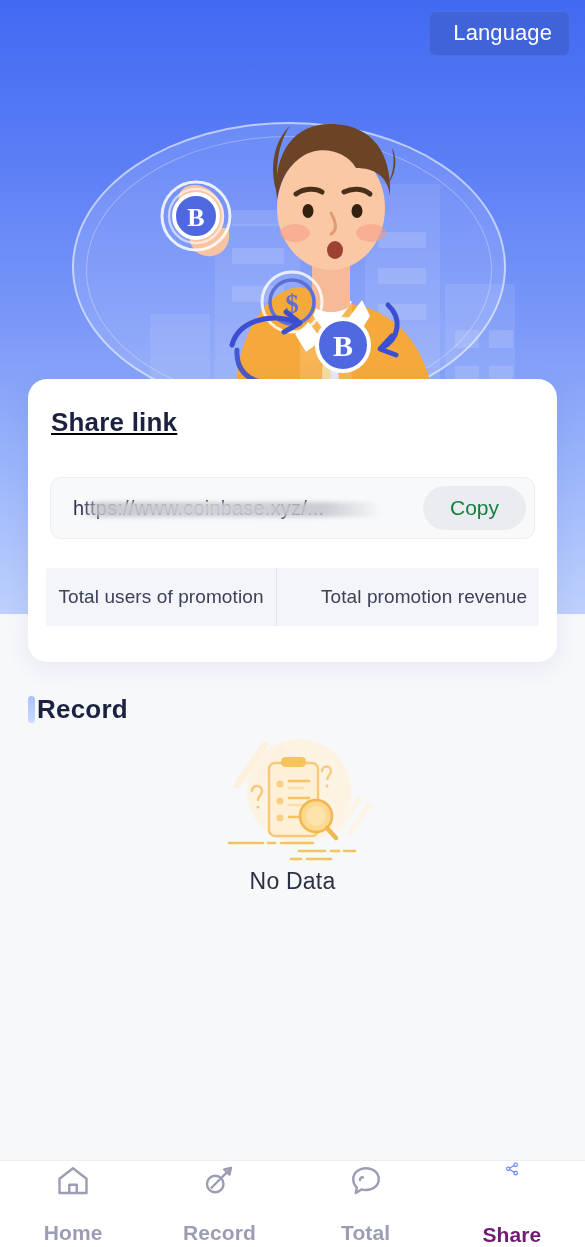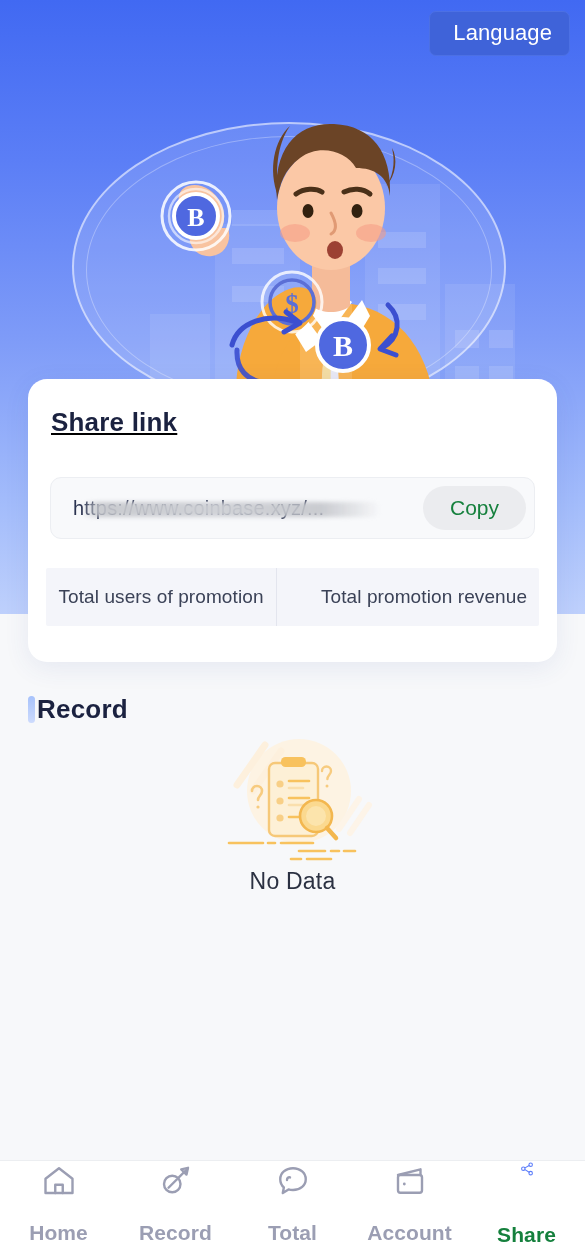--- a/index.html
+++ b/index.html
@@ -248,21 +248,21 @@
     gap: 22px;
     cursor: pointer;
     height: 100%;
   }
   .tab-label {
     font-size: 21px;
     font-weight: bold;
     color: #9b9eb3;
     letter-spacing: .1px;
   }
-  .tab.active .tab-label { color: #15803d; margin-top: 24px; }
+  .tab.active .tab-label { color: #701a75; margin-top: 24px; }
   .tab svg { display: block; }
 </style>
 </head>
 <body>
 
 <div id="app">
 
   <div class="hero">
 
     <div class="sky-build" style="left:150px;width:60px;height:300px;"></div>
@@ -450,28 +450,20 @@
     <div class="tab">
       <svg width="36" height="36" viewBox="0 0 24 24" fill="none" stroke="#9b9eb3" stroke-width="1.6" stroke-linecap="round" stroke-linejoin="round">
         <path d="M12 3.5 C17 3.5 20.5 6.8 20.5 10.8 C20.5 14.8 17 18 12 18
                  C10.9 18 9.9 17.9 9 17.6 L5.2 20 L5.9 16.3
                  C4.3 14.9 3.5 13 3.5 10.8 C3.5 6.8 7 3.5 12 3.5 Z"></path>
         <path d="M8 11.3 C8 10 9 9.3 10 9.6"></path>
       </svg>
       <span class="tab-label">Total</span>
     </div>
 
-    <div class="tab">
-      <svg width="36" height="36" viewBox="0 0 24 24" fill="none" stroke="#9b9eb3" stroke-width="1.6" stroke-linecap="round" stroke-linejoin="round">
-        <path d="M4 8 L19 4.2 L19 8"></path>
-        <rect x="4" y="8" width="16" height="11.8" rx="1.6"></rect>
-        <circle cx="8.2" cy="14" r="0.95" fill="#9b9eb3" stroke="none"></circle>
-      </svg>
-      <span class="tab-label">Account</span>
-    </div>
 
     <div class="tab active">
       <svg width="36" height="36" viewBox="0 0 24 24" fill="none" stroke="#5b7cfa" stroke-width="1.6" stroke-linecap="round" stroke-linejoin="round">
         <circle cx="17.5" cy="5.5" r="2.6"></circle>
         <circle cx="6.5" cy="11.5" r="2.6"></circle>
         <circle cx="17.5" cy="18.2" r="2.6"></circle>
         <path d="M9 10.3 L15.2 6.8"></path>
         <path d="M9 12.9 L15.2 16.9"></path>
       </svg>
       <span class="tab-label">Share</span>

